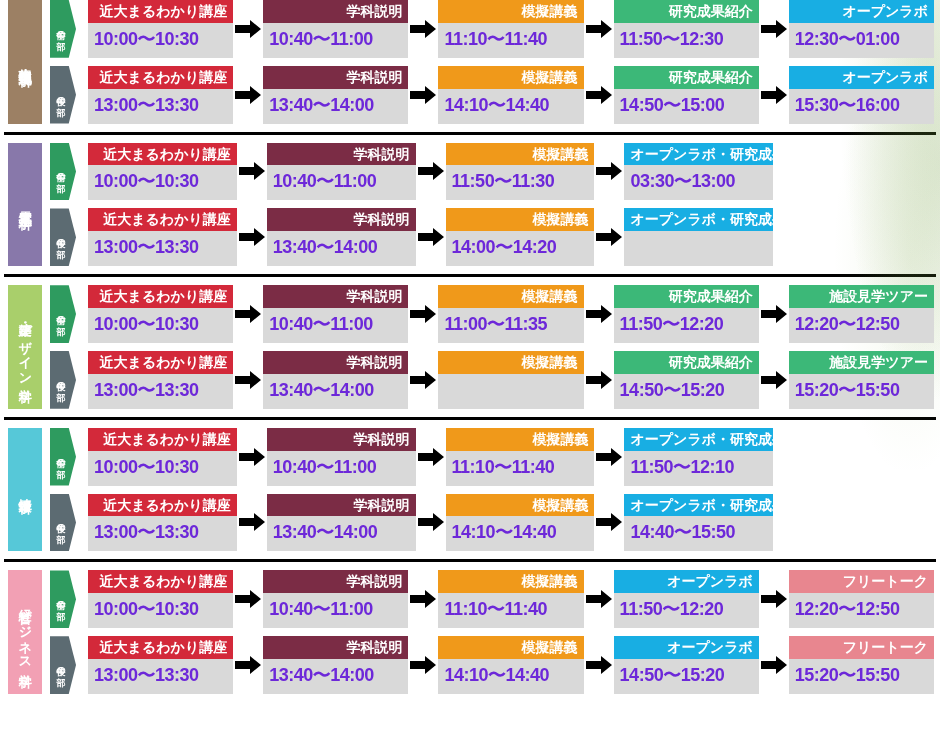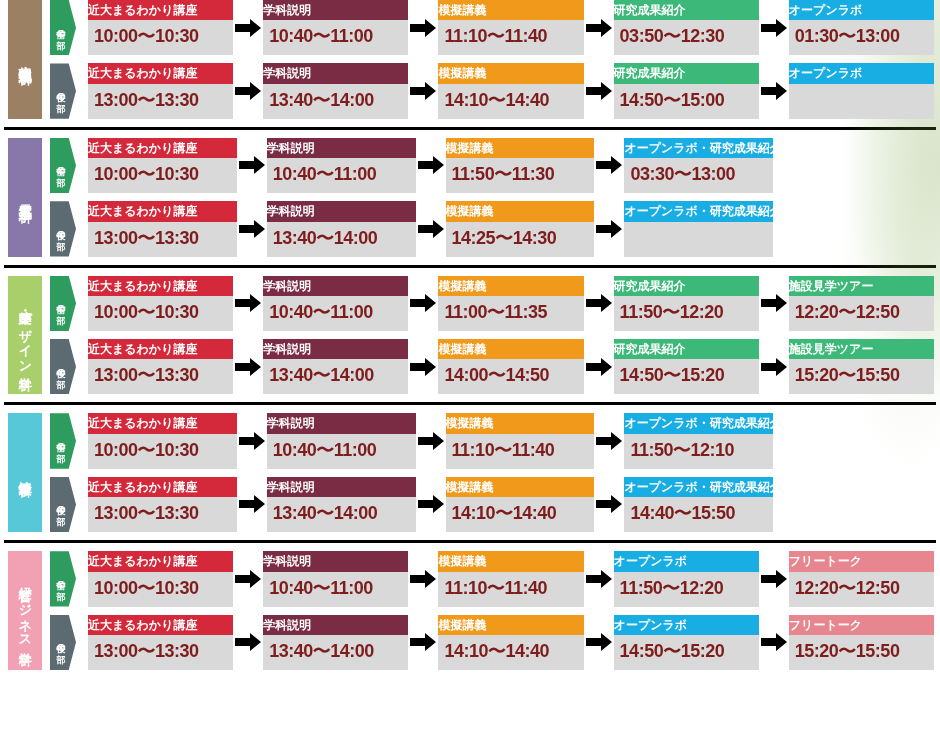--- a/index.html
+++ b/index.html
@@ -110,29 +110,30 @@
     background: #d9d9d9;
     display: flex;
     flex-direction: column;
     min-width: 0;
   }
   .card.spacer {
     background: transparent;
   }
   .card-title {
     color: #ffffff;
-    font-size: 12px;
+    font-size: 14px;
     font-weight: bold;
-    padding: 3px 6px 3px 0;
+    padding: 3px 6px 3px 6px;
     line-height: 1.2;
     white-space: nowrap;
     overflow: hidden;
+    text-align: right;
   }
   .card-time {
-    color: #7f1d1d;
+    color: #6d28d9;
     font-size: 18px;
     font-weight: bold;
     padding: 4px 20px 7px 6px;
     letter-spacing: -0.5px;
     white-space: nowrap;
   }
   .gap {
     width: 12px;
     min-width: 12px;
   }
@@ -172,30 +173,30 @@
                 <div class="card-title" style="background: rgb(240, 153, 26);">模擬講義</div>
                 <div class="card-time">11:10〜11:40</div>
               </div>
               <div class="arrow">
                 <svg width="26" height="18" viewBox="0 0 26 18" aria-hidden="true">
                   <path d="M0 5 L15 5 L15 0 L26 9 L15 18 L15 13 L0 13 Z" fill="#000000"></path>
                 </svg>
               </div>
               <div class="card">
                 <div class="card-title" style="background: rgb(60, 184, 120);">研究成果紹介</div>
-                <div class="card-time">03:50〜12:30</div>
+                <div class="card-time">11:50〜12:30</div>
               </div>
               <div class="arrow">
                 <svg width="26" height="18" viewBox="0 0 26 18" aria-hidden="true">
                   <path d="M0 5 L15 5 L15 0 L26 9 L15 18 L15 13 L0 13 Z" fill="#000000"></path>
                 </svg>
               </div>
               <div class="card">
                 <div class="card-title" style="background: rgb(24, 174, 227);">オープンラボ</div>
-                <div class="card-time">01:30〜13:00</div>
+                <div class="card-time">12:30〜01:00</div>
               </div>
             </div>
             <div class="session">
               <div class="period afternoon">午後の部</div>
               <div class="gap"></div>
               <div class="card">
                 <div class="card-title" style="background: rgb(211, 41, 58);">近大まるわかり講座</div>
                 <div class="card-time">13:00〜13:30</div>
               </div>
               <div class="arrow">
@@ -225,20 +226,21 @@
                 <div class="card-title" style="background: rgb(60, 184, 120);">研究成果紹介</div>
                 <div class="card-time">14:50〜15:00</div>
               </div>
               <div class="arrow">
                 <svg width="26" height="18" viewBox="0 0 26 18" aria-hidden="true">
                   <path d="M0 5 L15 5 L15 0 L26 9 L15 18 L15 13 L0 13 Z" fill="#000000"></path>
                 </svg>
               </div>
               <div class="card">
                 <div class="card-title" style="background: rgb(24, 174, 227);">オープンラボ</div>
+                <div class="card-time">15:30〜16:00</div>
               </div>
             </div>
           </div>
         </div>
       </div>
       <div class="divider"></div>
       <div class="dept-block">
         <div class="dept-row">
           <div class="dept-name" style="background: rgb(136, 120, 170);">電気電子工学科</div>
           <div class="sessions">
@@ -295,21 +297,21 @@
                 <div class="card-title" style="background: rgb(123, 44, 69);">学科説明</div>
                 <div class="card-time">13:40〜14:00</div>
               </div>
               <div class="arrow">
                 <svg width="26" height="18" viewBox="0 0 26 18" aria-hidden="true">
                   <path d="M0 5 L15 5 L15 0 L26 9 L15 18 L15 13 L0 13 Z" fill="#000000"></path>
                 </svg>
               </div>
               <div class="card">
                 <div class="card-title" style="background: rgb(240, 153, 26);">模擬講義</div>
-                <div class="card-time">14:25〜14:30</div>
+                <div class="card-time">14:00〜14:20</div>
               </div>
               <div class="arrow">
                 <svg width="26" height="18" viewBox="0 0 26 18" aria-hidden="true">
                   <path d="M0 5 L15 5 L15 0 L26 9 L15 18 L15 13 L0 13 Z" fill="#000000"></path>
                 </svg>
               </div>
               <div class="card">
                 <div class="card-title" style="background: rgb(24, 174, 227);">オープンラボ・研究成果紹介</div>
               </div>
               <div class="gap"></div>
@@ -383,21 +385,20 @@
                 <div class="card-title" style="background: rgb(123, 44, 69);">学科説明</div>
                 <div class="card-time">13:40〜14:00</div>
               </div>
               <div class="arrow">
                 <svg width="26" height="18" viewBox="0 0 26 18" aria-hidden="true">
                   <path d="M0 5 L15 5 L15 0 L26 9 L15 18 L15 13 L0 13 Z" fill="#000000"></path>
                 </svg>
               </div>
               <div class="card">
                 <div class="card-title" style="background: rgb(240, 153, 26);">模擬講義</div>
-                <div class="card-time">14:00〜14:50</div>
               </div>
               <div class="arrow">
                 <svg width="26" height="18" viewBox="0 0 26 18" aria-hidden="true">
                   <path d="M0 5 L15 5 L15 0 L26 9 L15 18 L15 13 L0 13 Z" fill="#000000"></path>
                 </svg>
               </div>
               <div class="card">
                 <div class="card-title" style="background: rgb(60, 184, 120);">研究成果紹介</div>
                 <div class="card-time">14:50〜15:20</div>
               </div>

